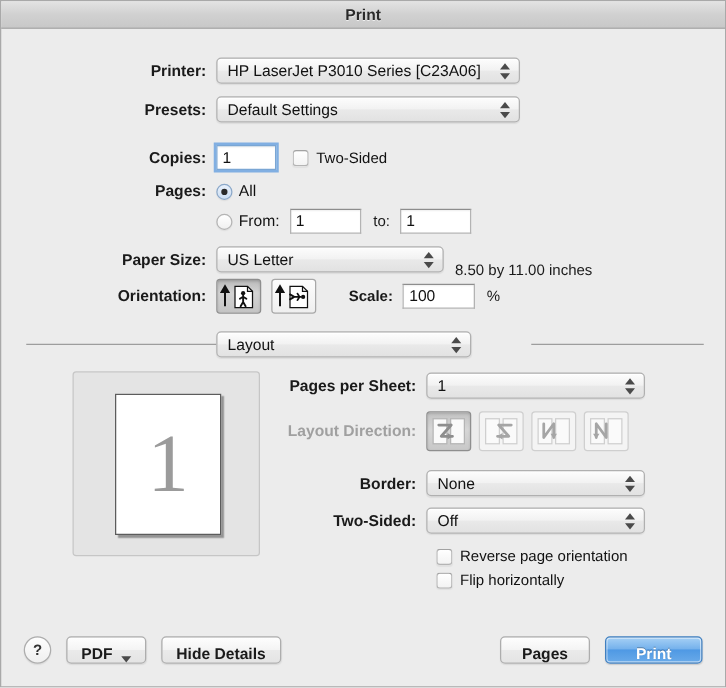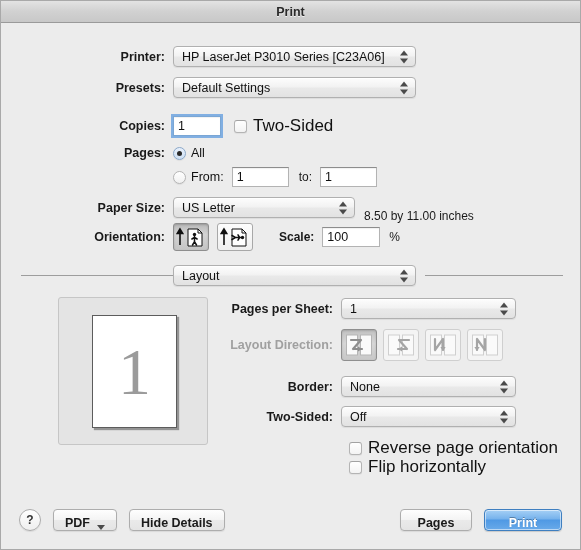--- a/index.html
+++ b/index.html
@@ -122,21 +122,21 @@
   .checkbox {
     width: 13px;
     height: 13px;
     border: 1px solid #b4b4b4;
     border-top-color: #a2a2a2;
     border-radius: 3px;
     background: linear-gradient(to bottom, #ffffff 0%, #f3f3f3 100%);
     box-shadow: 0 1px 1px rgba(0,0,0,0.05);
     flex: none;
   }
-  .cblabel { margin-left: 6px; font-size: 17px; color: #111; white-space: nowrap; }
+  .cblabel { margin-left: 6px; font-size: 12px; color: #111; white-space: nowrap; }
 
   
   .rbwrap { display: flex; align-items: center; cursor: default; }
   .radio {
     width: 13px;
     height: 13px;
     border-radius: 50%;
     border: 1px solid #b4b4b4;
     background: linear-gradient(to bottom, #ffffff 0%, #f0f0f0 100%);
     box-shadow: 0 1px 1px rgba(0,0,0,0.06);
@@ -376,21 +376,21 @@
     <div class="field" style="width:58px; margin-left:8px;">
       <span>100</span>
     </div>
     <span class="static-text" style="margin-left:9px;">%</span>
   </div>
 
   <div class="sep-line" style="left:20px; width:152px;"></div>
   <div class="sep-line" style="left:424px; width:138px;"></div>
 
   <div class="row" style="left:172px; top:264px;">
-    <div class="popup" style="width:243px;">
+    <div class="popup" style="width:204px;">
       <span>Layout</span>
       <span class="arrows"></span>
     </div>
   </div>
 
   <div class="preview-box">
     <div class="preview-page">
       <span class="preview-num">1</span>
     </div>
   </div>

